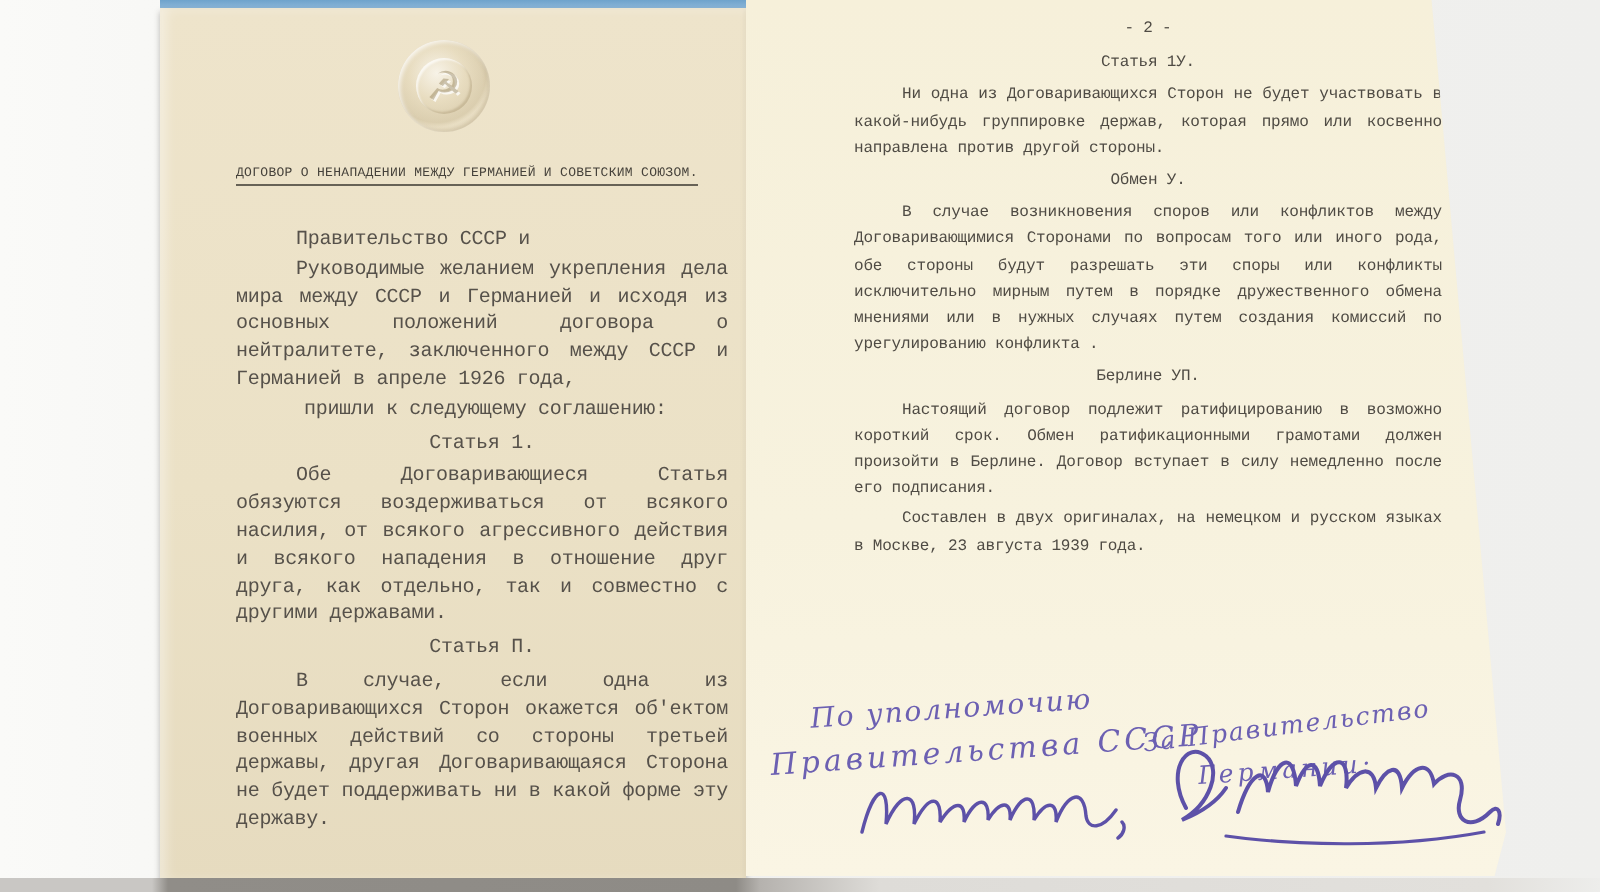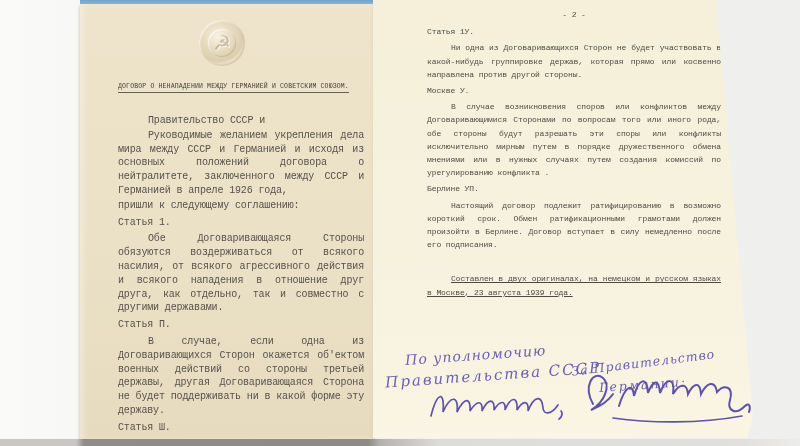--- a/index.html
+++ b/index.html
@@ -38,24 +38,24 @@
           font-size:10px; letter-spacing:-.15px; line-height:13.8px;
           color:#56514a; text-align:justify; }
   .body-right { position:absolute; left:54px; right:32px; top:8px;
           font-family:"Liberation Mono","DejaVu Sans Mono",monospace;
           font-size:8px; letter-spacing:-.1px; line-height:13.2px;
           color:#4f4b44; text-align:justify; }
 
   .intro { margin:0 0 0 30px; }
   .para  { margin:1px 0; text-indent:30px; }
   .body-right .para { text-indent:24px; }
-  .tail  { }
-  .art-h { margin:3px 0; text-indent:0; }
+  .tail  { margin-left:34px; }
+  .art-h { text-align:center; margin:3px 0; text-indent:0; }
   .pageno { text-align:center; margin-bottom:4px; }
-  .closing { margin-top:21px;text-decoration:underline; }
+  .closing { margin-top:2px; }
 
   
   .page-right { position:absolute; left:373px; top:0; width:380px; height:438px;
           background:linear-gradient(180deg,#f6f0da 0%, #f7f2de 60%, #faf5e4 100%);
           clip-path:polygon(0 0, 90.2% 0, 100% 95%, 98.5% 100%, 0 100%);
           filter:drop-shadow(-3px 1px 3px rgba(60,55,45,.3)); }
 
   .hw { position:absolute; font-family:"DejaVu Serif", serif; font-style:italic;
         color:#6c60b2; white-space:nowrap; }
   .hw-l1 { left:32px;  top:347px; font-size:14px; transform:rotate(-4deg); letter-spacing:1px; }
@@ -87,37 +87,36 @@
     <div class="doc-title">
       <span>ДОГОВОР О НЕНАПАДЕНИИ МЕЖДУ ГЕРМАНИЕЙ И СОВЕТСКИМ СОЮЗОМ.</span>
     </div>
 
     <div class="body-left">
       <div class="intro">Правительство СССР и</div>
       <p class="para">Руководимые желанием укрепления дела мира между СССР и Германией и исходя из основных положений договора о нейтралитете, заключенного между СССР и Германией в апреле 1926 года,</p>
       <div class="tail">пришли к следующему соглашению:</div>
 
       <div class="art-h">Статья 1.</div>
-      <p class="para">Обе Договаривающаяся Стороны обязуются воздерживаться от всякого насилия, от всякого агрессивного действия и всякого нападения в отношение друг друга, как отдельно, так и совместно с другими державами.</p>
+      <p class="para">Обе Договаривающиеся Статья обязуются воздерживаться от всякого насилия, от всякого агрессивного действия и всякого нападения в отношение друг друга, как отдельно, так и совместно с другими державами.</p>
 
       <div class="art-h">Статья П.</div>
       <p class="para">В случае, если одна из Договаривающихся Сторон окажется об'ектом военных действий со стороны третьей державы, другая Договаривающаяся Сторона не будет поддерживать ни в какой форме эту державу.</p>
 
-      <div class="art-h">Статья Ш.</div>
     </div>
   </div>
 
   <div class="page-right">
     <div class="body-right">
       <div class="pageno">- 2 -</div>
 
       <div class="art-h">Статья 1У.</div>
       <p class="para">Ни одна из Договаривающихся Сторон не будет участвовать в какой-нибудь группировке держав, которая прямо или косвенно направлена против другой стороны.</p>
 
-      <div class="art-h">Москве У.</div>
+      <div class="art-h">Обмен У.</div>
       <p class="para">В случае возникновения споров или конфликтов между Договаривающимися Сторонами по вопросам того или иного рода, обе стороны будут разрешать эти споры или конфликты исключительно мирным путем в порядке дружественного обмена мнениями или в нужных случаях путем создания комиссий по урегулированию конфликта .</p>
 
 
       <div class="art-h">Берлине УП.</div>
       <p class="para">Настоящий договор подлежит ратифицированию в возможно короткий срок. Обмен ратификационными грамотами должен произойти в Берлине. Договор вступает в силу немедленно после его подписания.</p>
 
       <p class="para closing">Составлен в двух оригиналах, на немецком и русском языках в Москве, 23 августа 1939 года.</p>
     </div>
 
     <div class="hw hw-l1">По уполномочию</div>

